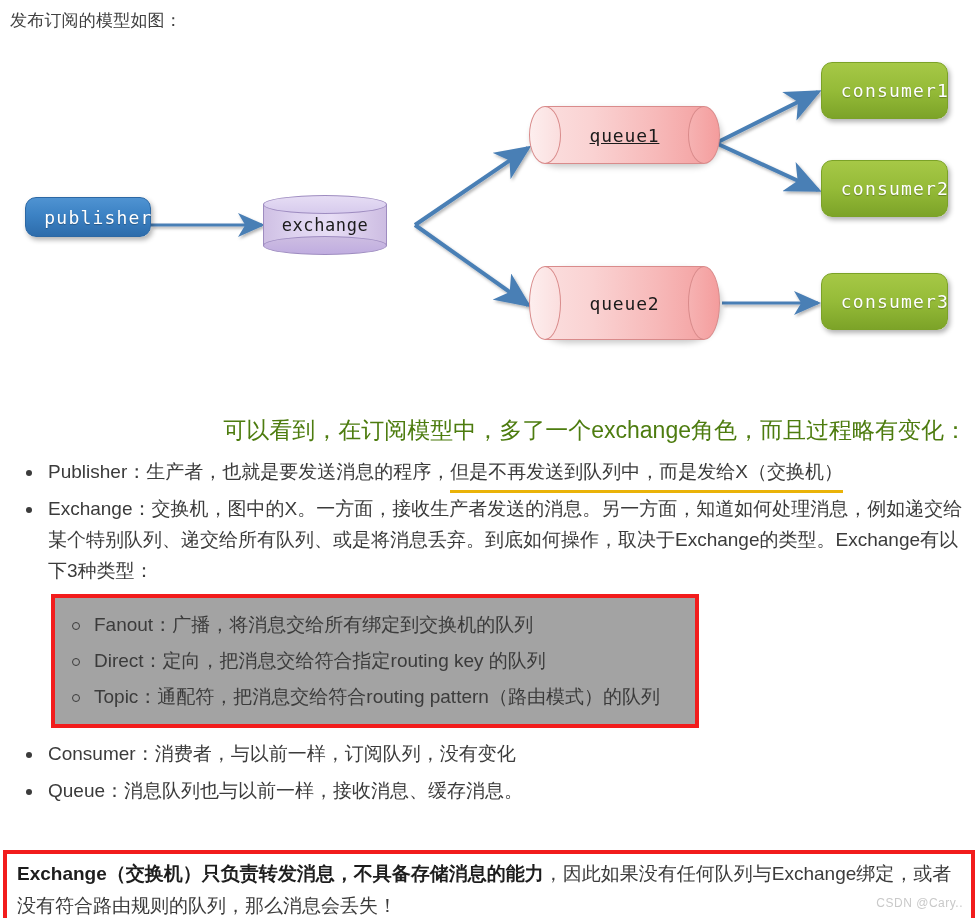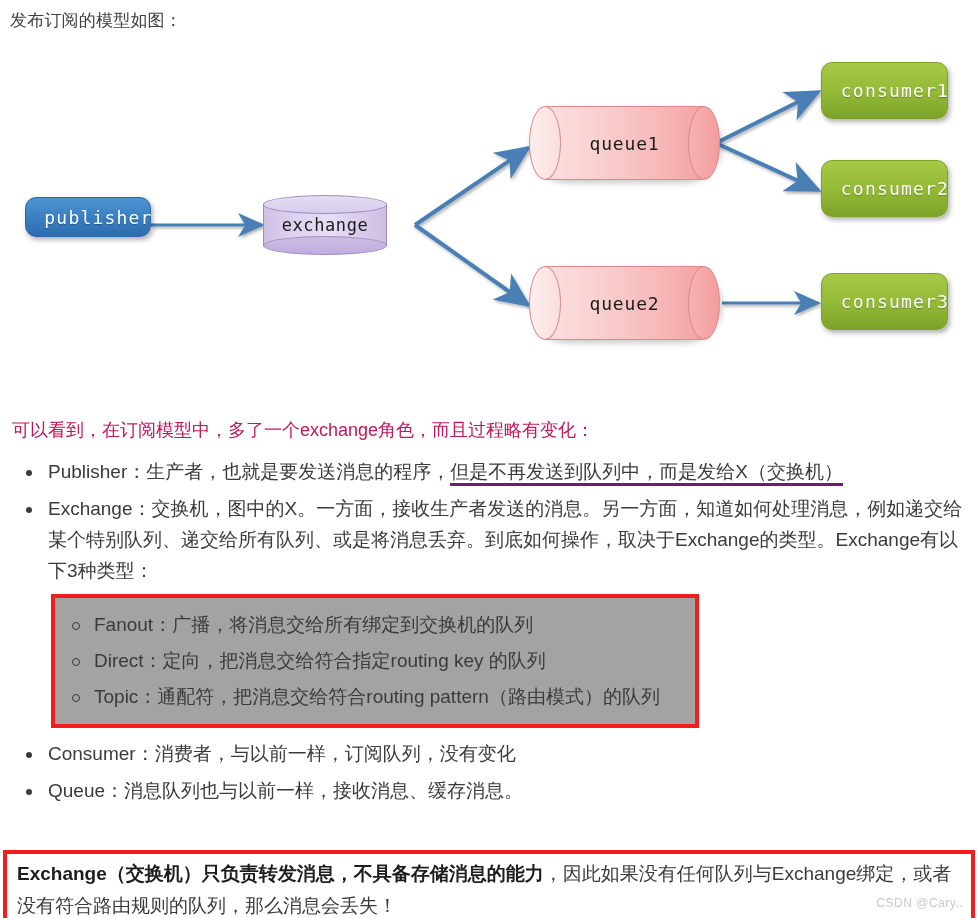--- a/index.html
+++ b/index.html
@@ -110,25 +110,26 @@
   .cyl-h .label { position: relative; z-index: 5; }
   .cyl-shadow { box-shadow: 2px 3px 6px rgba(0,0,0,.22); border-radius: 40px; }
 
   
   #prose {
     position: absolute;
     left: 0; top: 415px;
     width: 979px;
   }
   .para {
-    font-size: 18px;
+    font-size: 23px;
     line-height: 31px;
-    color: #be185d;
+    color: #4d7c0f;
     margin: 0 0 10px 0;
     padding: 0 12px 0 12px;
+    text-align: right;
   }
   ul.bullets {
     list-style: none;
     margin: 0; padding: 0;
   }
   ul.bullets > li {
     position: relative;
     font-size: 19px;
     line-height: 31px;
     color: #3b3b3b;
@@ -138,22 +139,22 @@
   }
   ul.bullets > li::before {
     content: "";
     position: absolute;
     left: 26px; top: 14px;
     width: 6px; height: 6px;
     border-radius: 50%;
     background: #3b3b3b;
   }
   .red-underline {
-    border-bottom: 3px solid #701a75;
-    padding-bottom: 1px;
+    border-bottom: 3px solid #eab308;
+    padding-bottom: 8px;
   }
 
   
   .redbox {
     border: 4px solid #f21c1c;
     margin: 8px 0 10px 51px;
     width: 648px;
     padding: 9px 0 9px 0;
     background: #a3a3a3;
   }
@@ -234,21 +235,21 @@
     <span>publisher</span>
   </div>
 
   <div class="node cyl-v" style="left:263px; top:155px; width:124px; height:60px;">
     <div class="body"></div>
     <div class="bottom"></div>
     <div class="top"></div>
     <span class="label">exchange</span>
   </div>
 
-  <div class="node cyl-h cyl-shadow" style="left:529px; top:66px; width:191px; height:74px;">
+  <div class="node cyl-h cyl-shadow" style="left:529px; top:66px; width:191px; height:58px;text-decoration:underline;">
     <div class="body"></div>
     <div class="cap-right"></div>
     <div class="cap-left"></div>
     <span class="label">queue1</span>
   </div>
 
   <div class="node cyl-h cyl-shadow" style="left:529px; top:226px; width:191px; height:74px;">
     <div class="body"></div>
     <div class="cap-right"></div>
     <div class="cap-left"></div>

